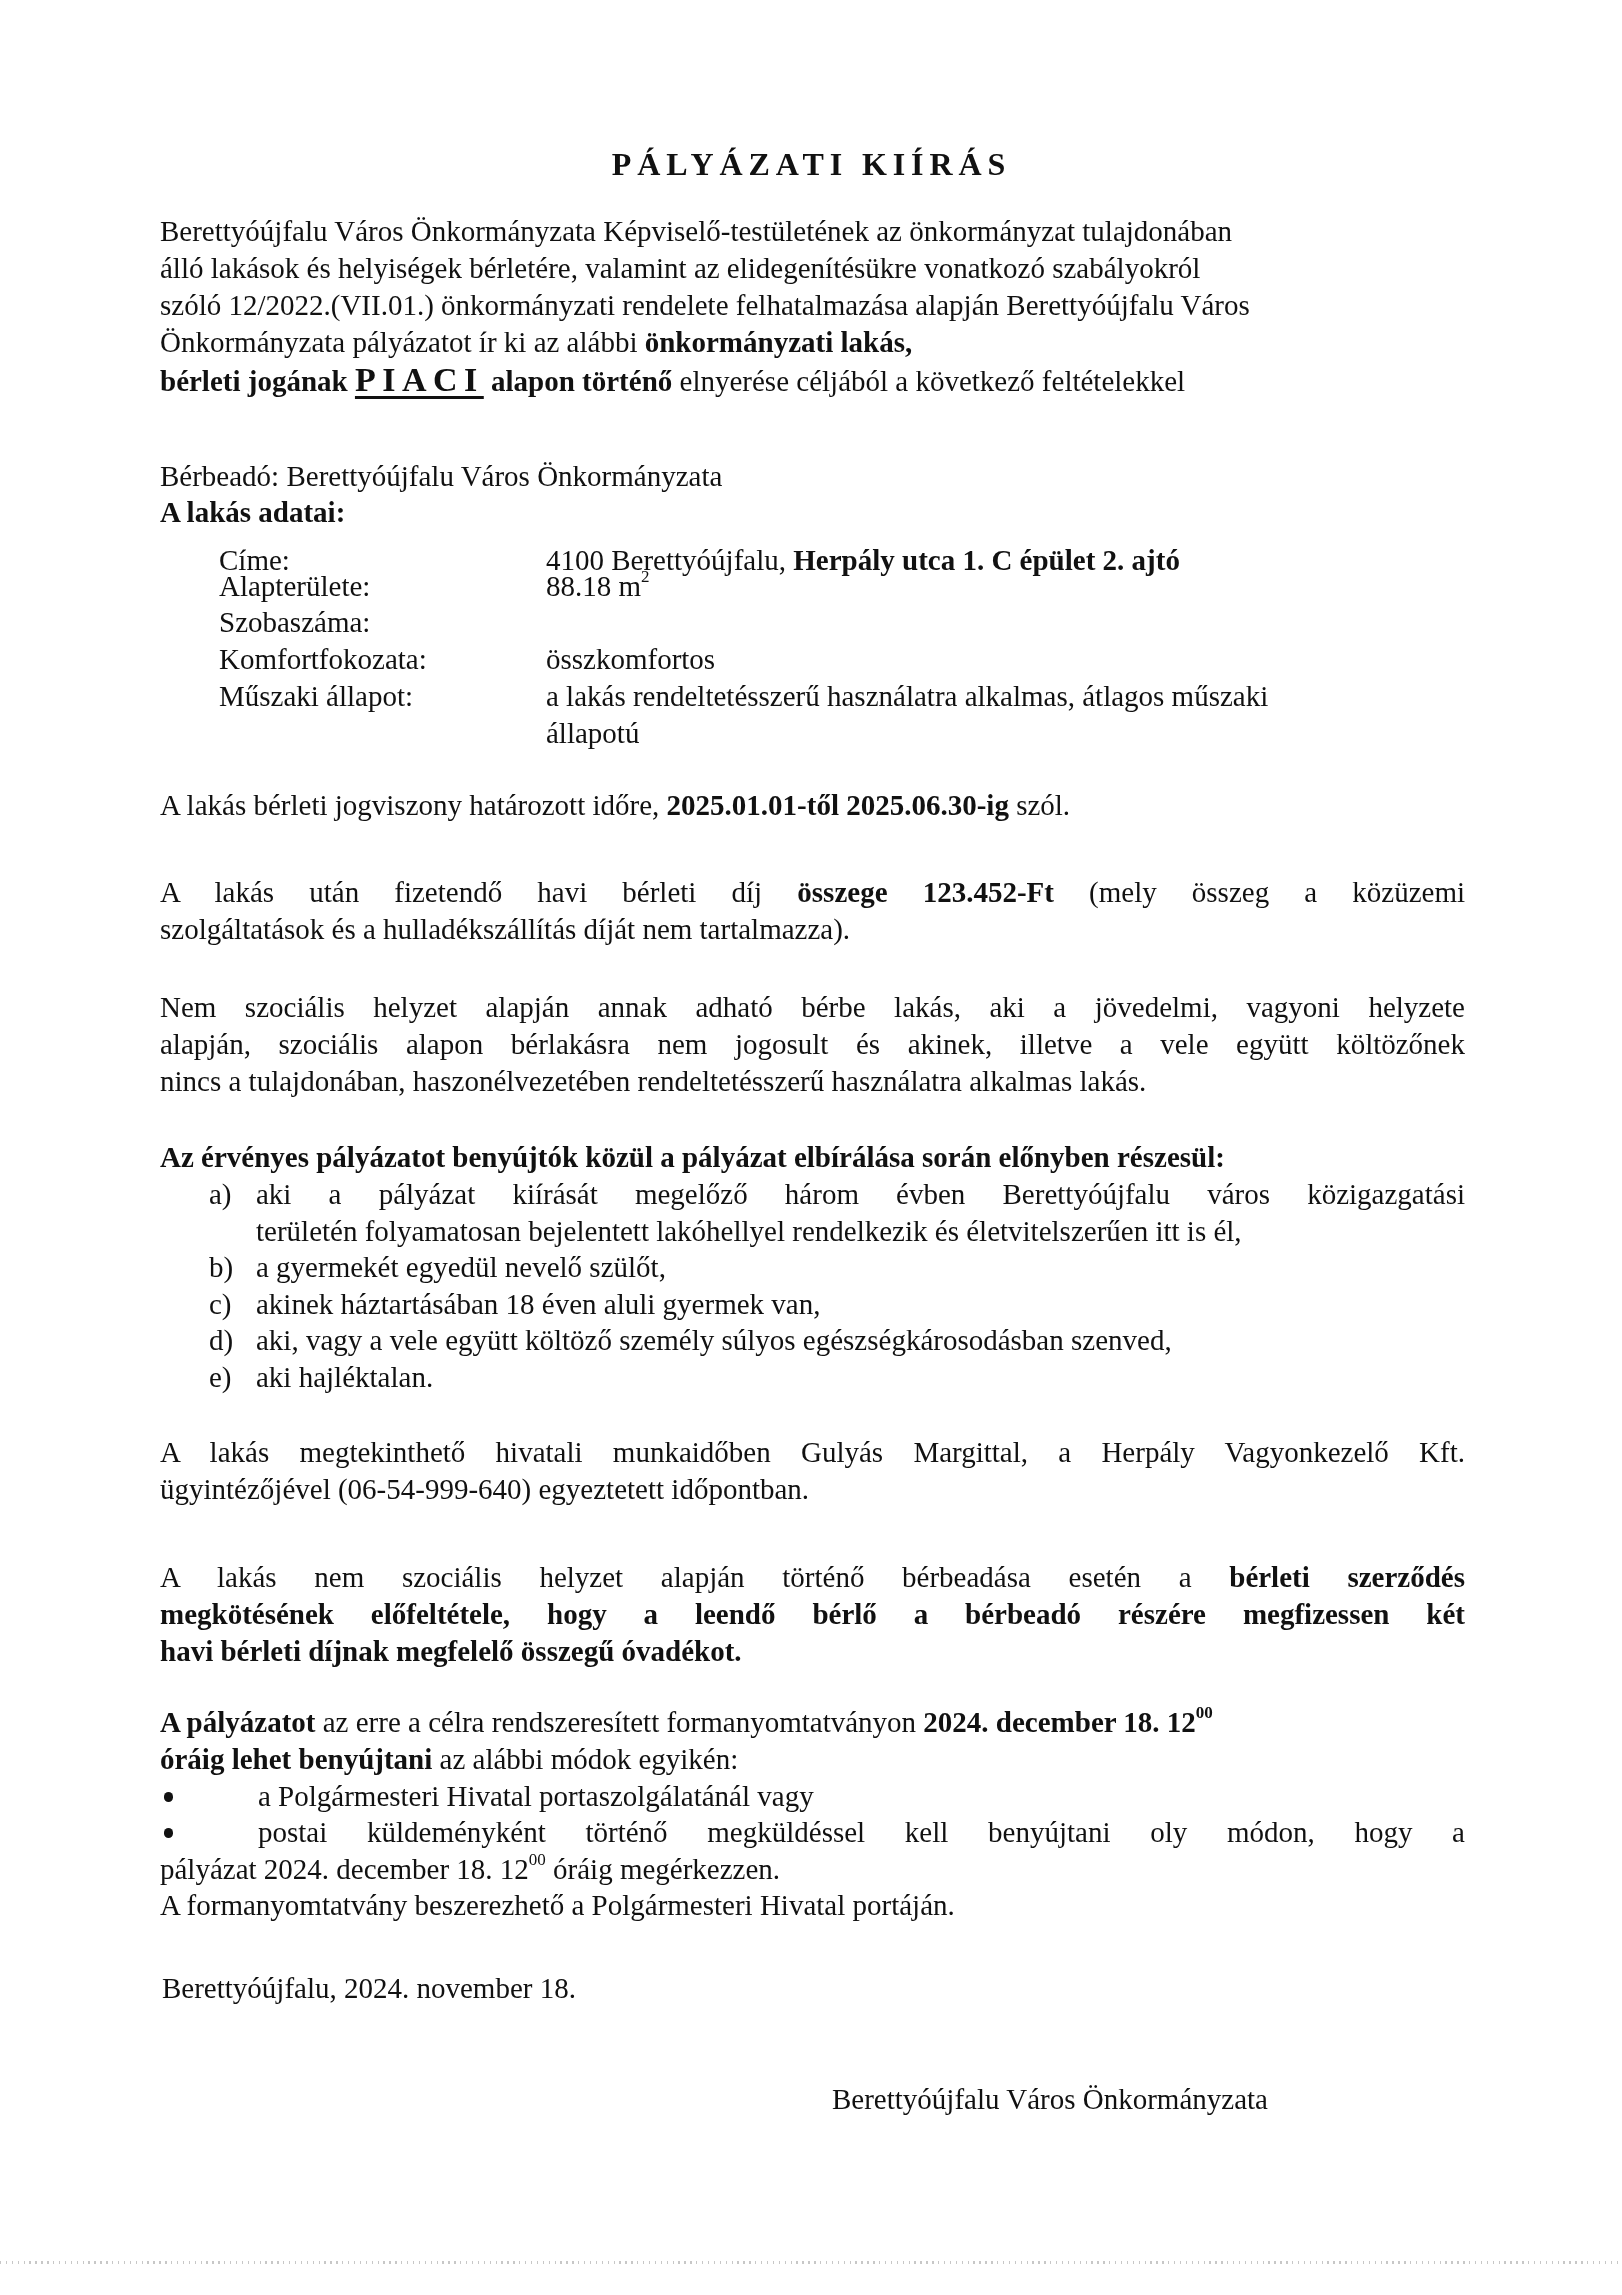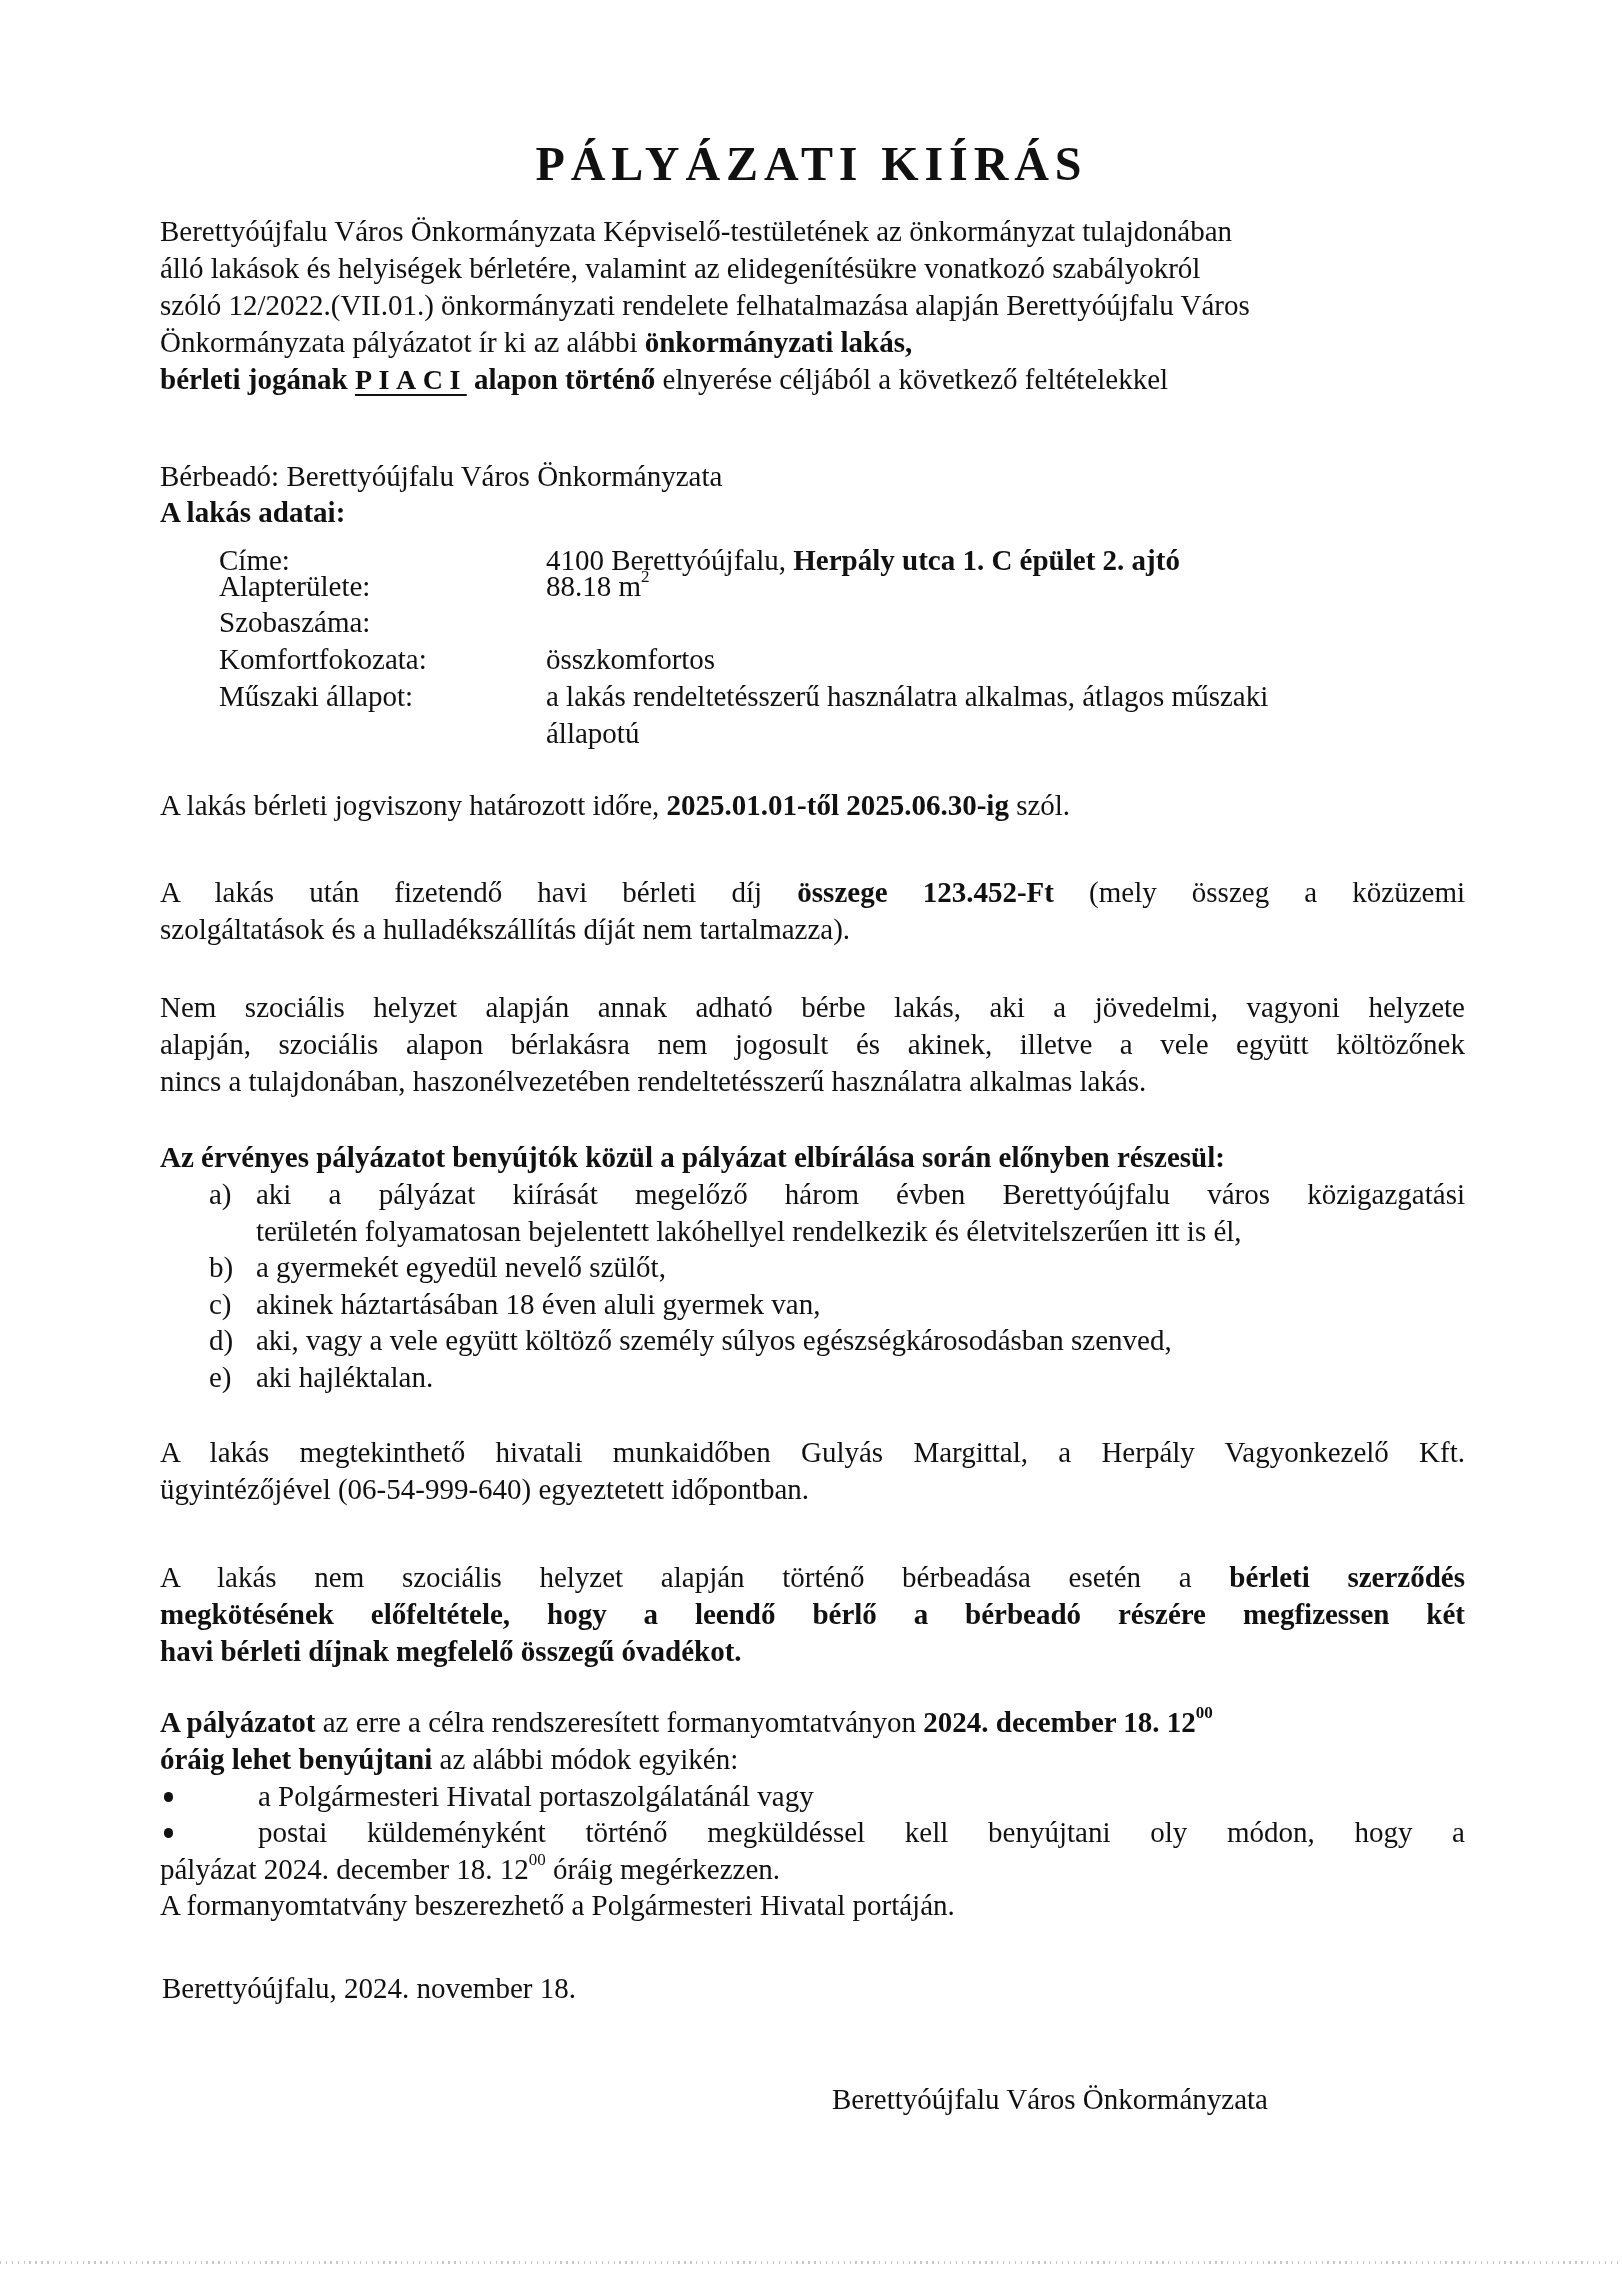--- a/index.html
+++ b/index.html
@@ -22,42 +22,42 @@
       height: 2295px;
     }
     .abs { position: absolute; }
     .title {
       position: absolute;
       left: 0; width: 1623px;
       top: 139px;
       text-align: center;
       font-family: "Liberation Serif", "DejaVu Serif", serif;
       font-weight: bold;
-      font-size: 48px;
+      font-size: 32px;
       letter-spacing: 5.9px;
       line-height: 50px;
     }
     .body-text {
       font-family: "Liberation Serif", "DejaVu Serif", serif;
       font-size: 29px;
       line-height: 37px;
     }
     .intro {
       position: absolute;
       left: 160px; width: 1305px;
       top: 213px;
       text-align: left;
     }
     .intro .line { display: block; white-space: nowrap; }
     .piaci {
       font-weight: bold;
       text-decoration: underline;
       text-underline-offset: 5.2px;
       letter-spacing: 6.5px;
-      font-size: 28px;
+      font-size: 34px;
     }
     b, .bold { font-weight: bold; }
     .block {
       position: absolute;
       left: 160px;
       width: 1305px;
     }
     .justify-all { text-align: justify; text-align-last: justify; }
     .data-row {
       position: absolute;

